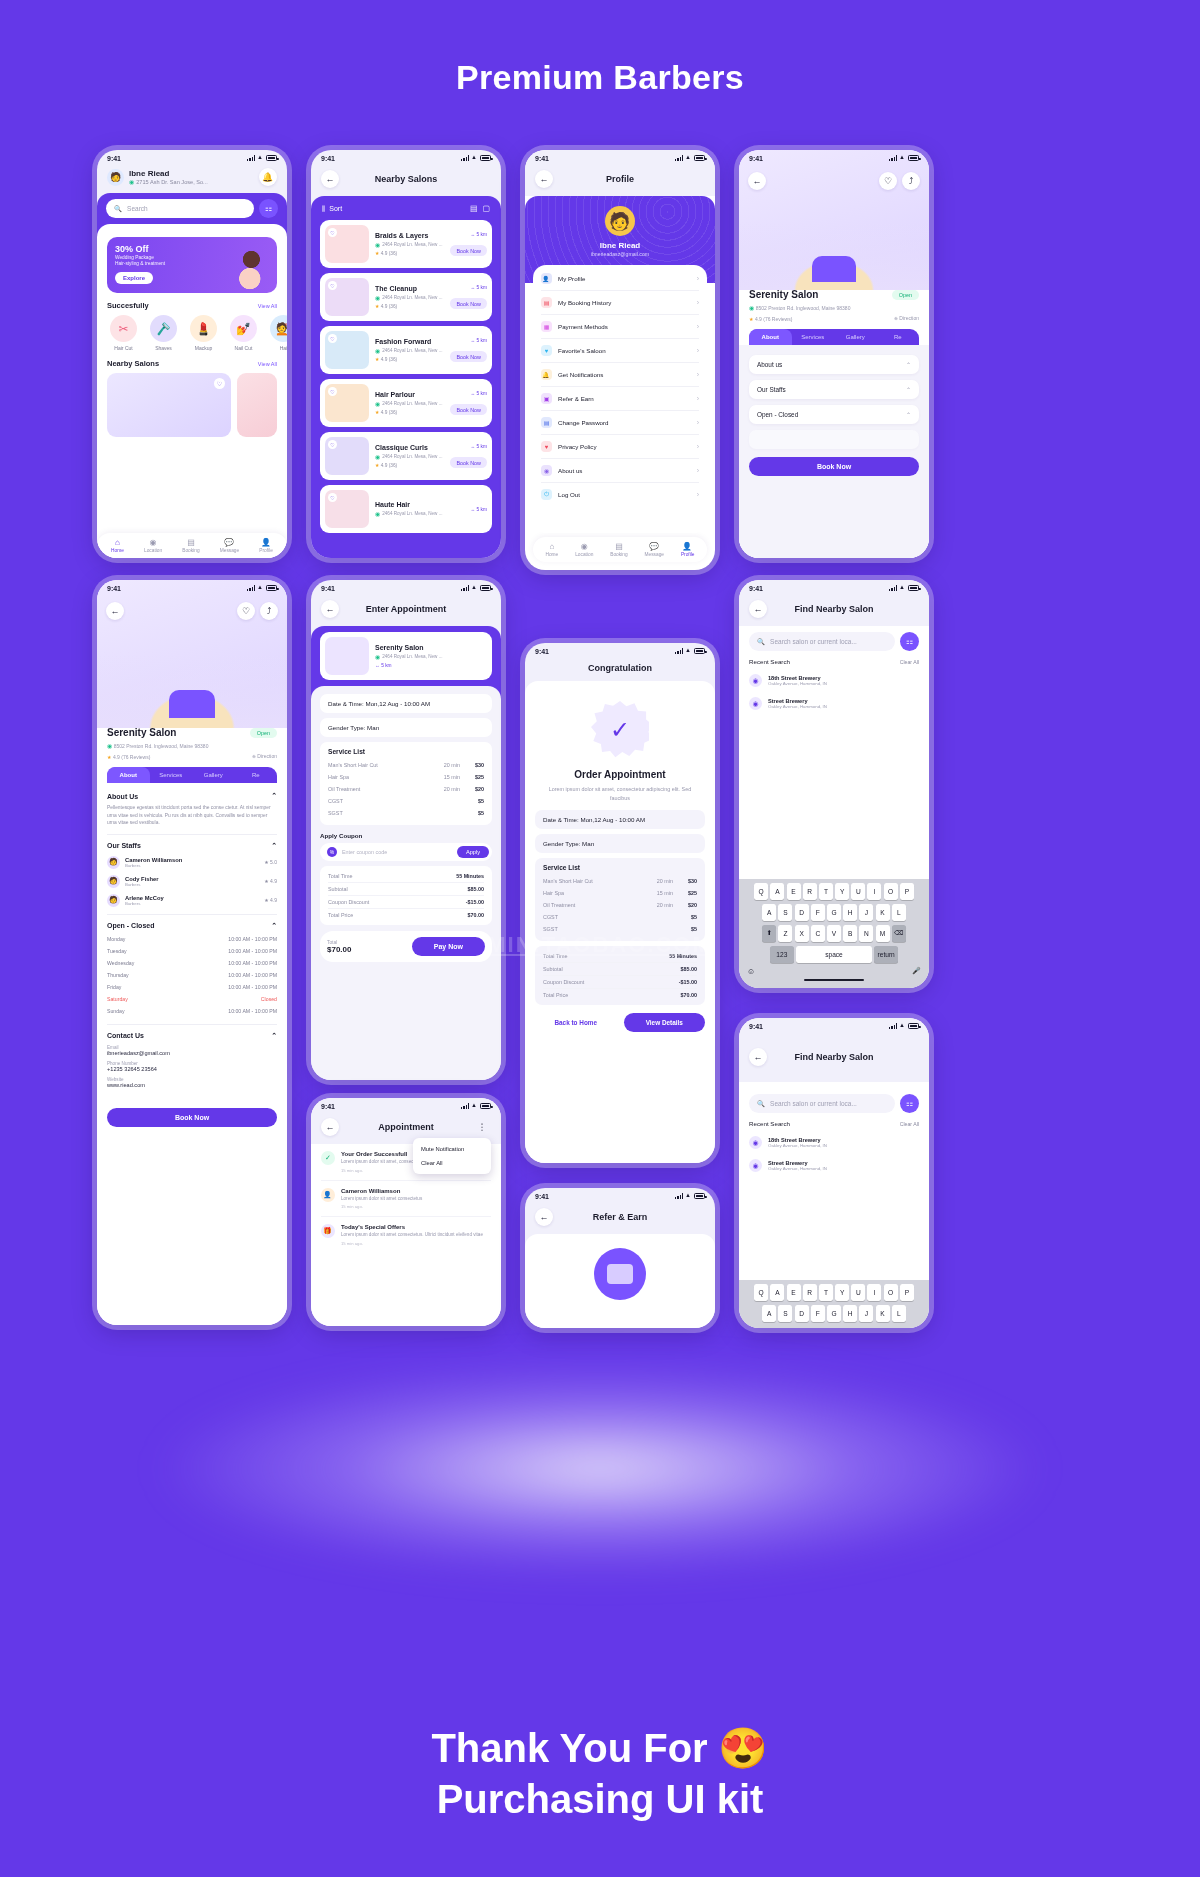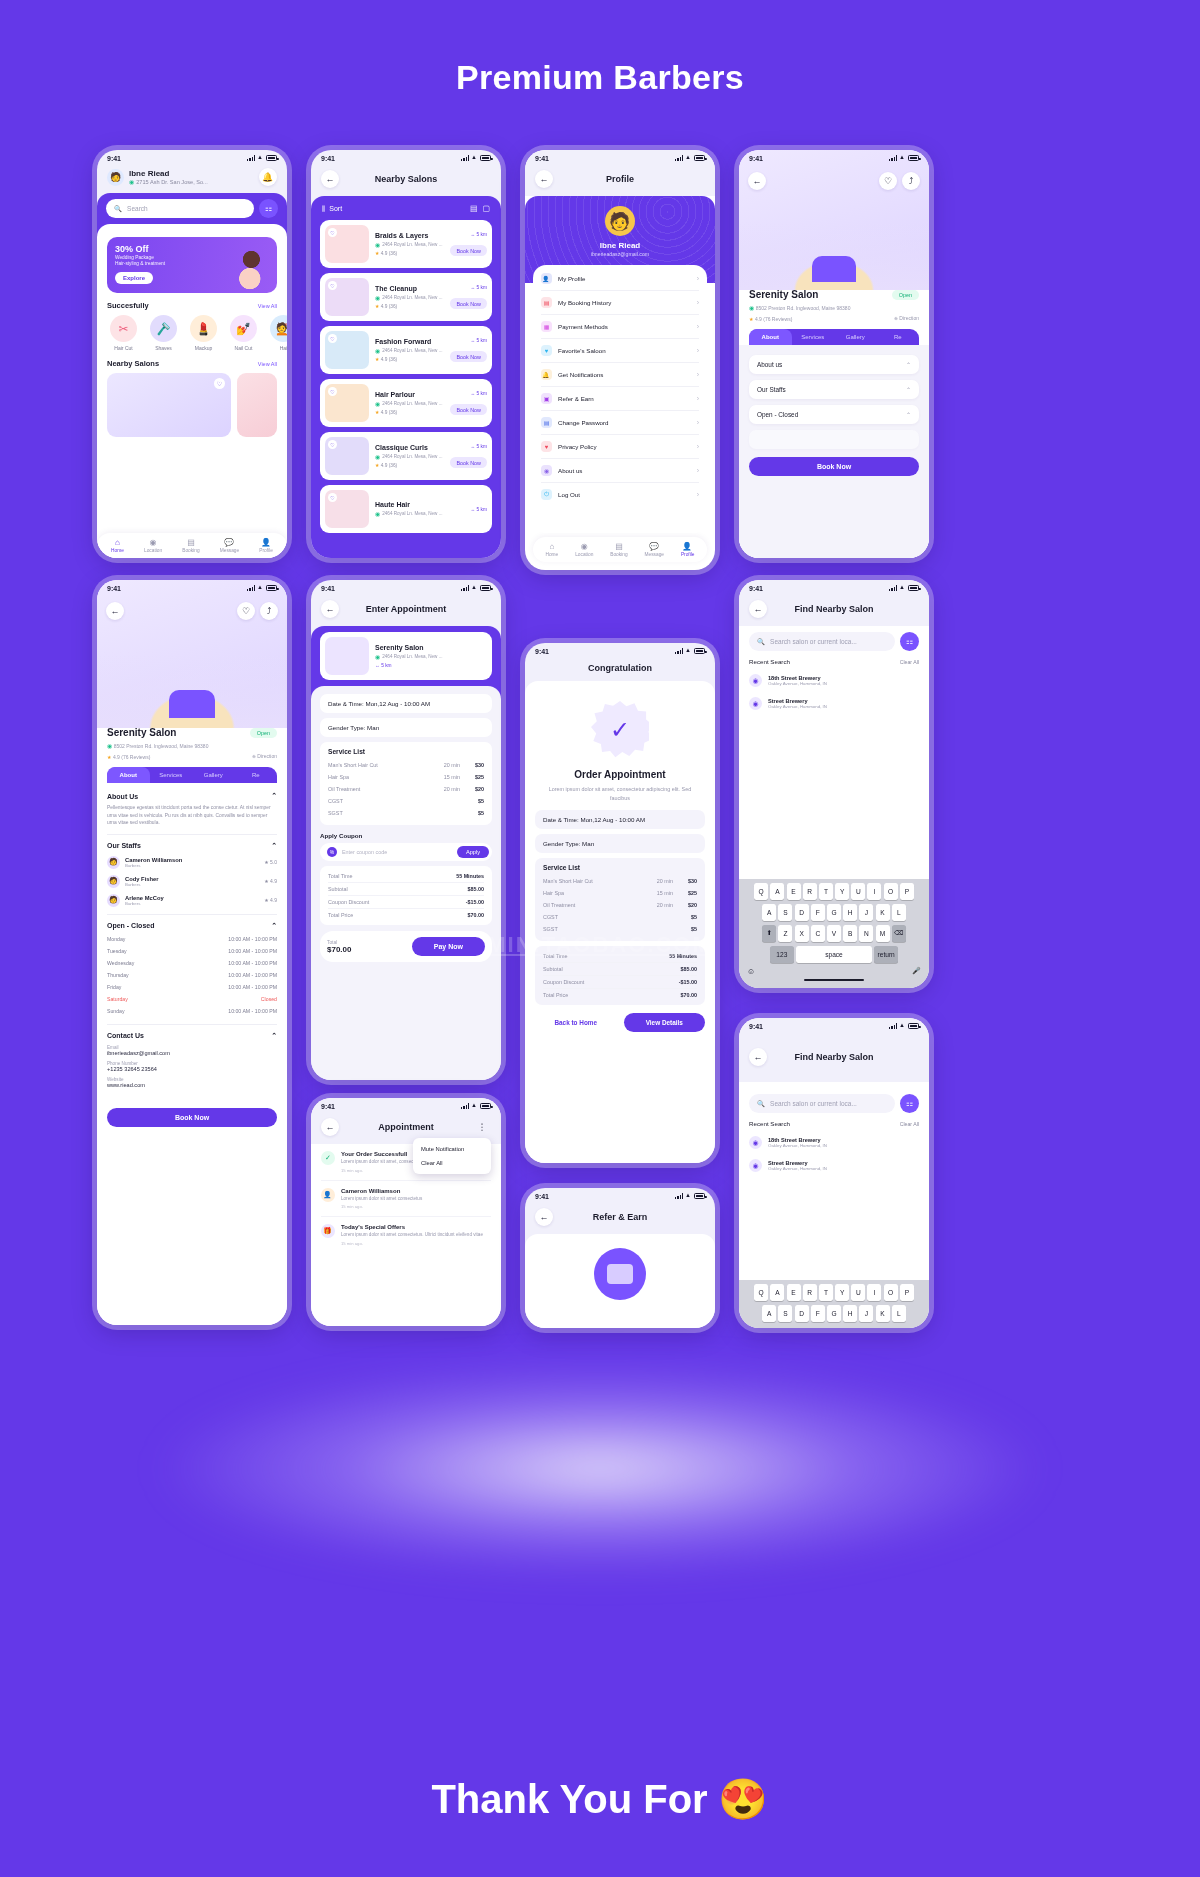--- a/index.html
+++ b/index.html
@@ -1166,15 +1166,16 @@
       <div class="key">K</div>
       <div class="key">L</div>
     </div>
   </div>
 </div>
 
 <div class="glow"></div>
 
 <div class="thanks-wrap">
   <div>Thank You For 😍</div>
+  <div>Purchasing UI kit</div>
 </div>
 
 <div class="wm" style="top:945px;text-decoration:underline;">MIN.TAOBAO.COM</div>
 
 </body></html>

